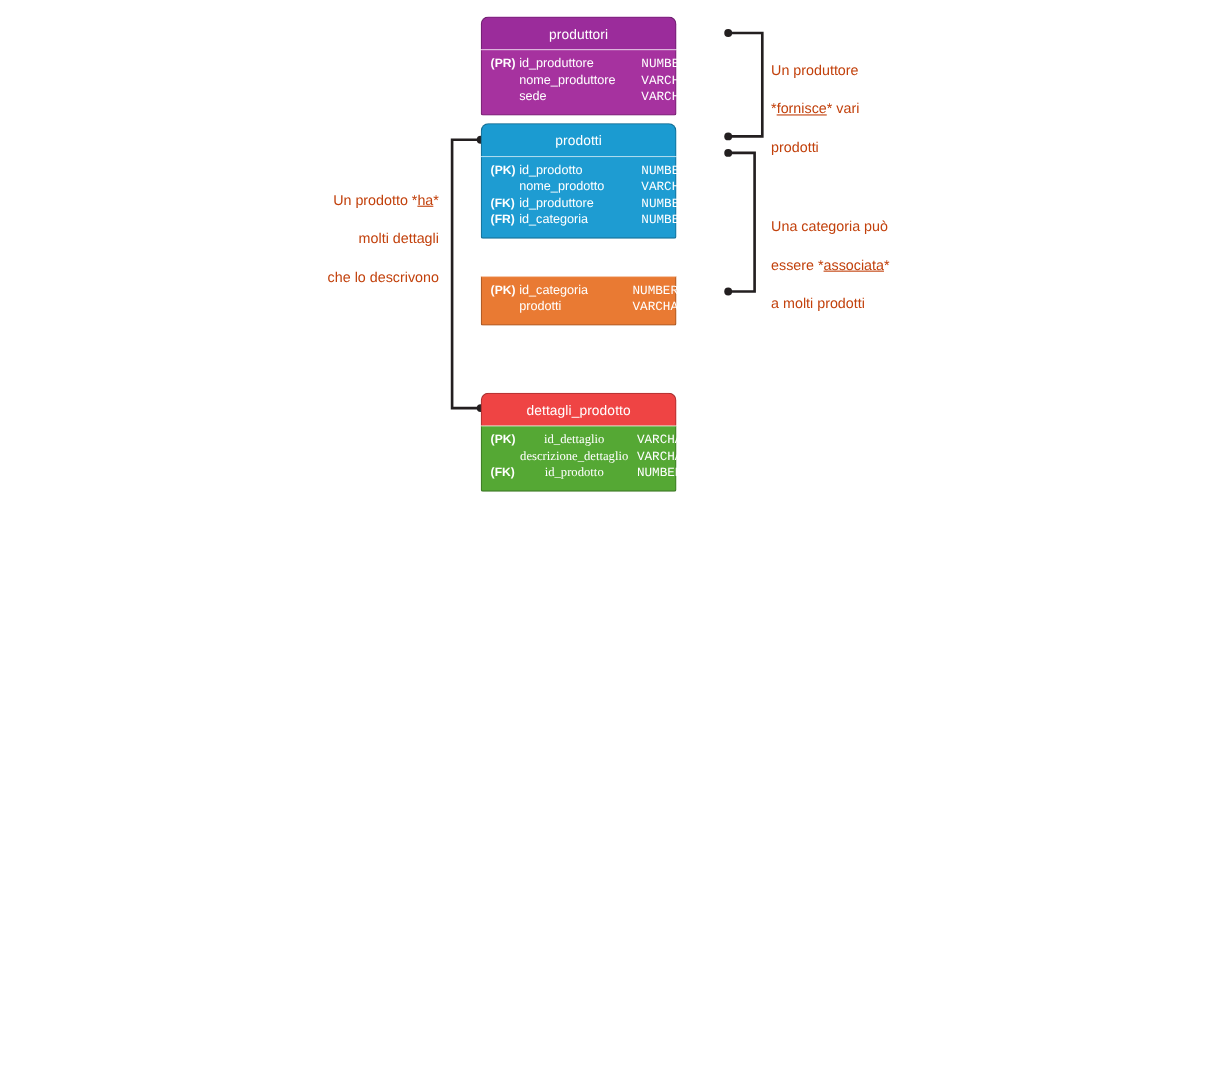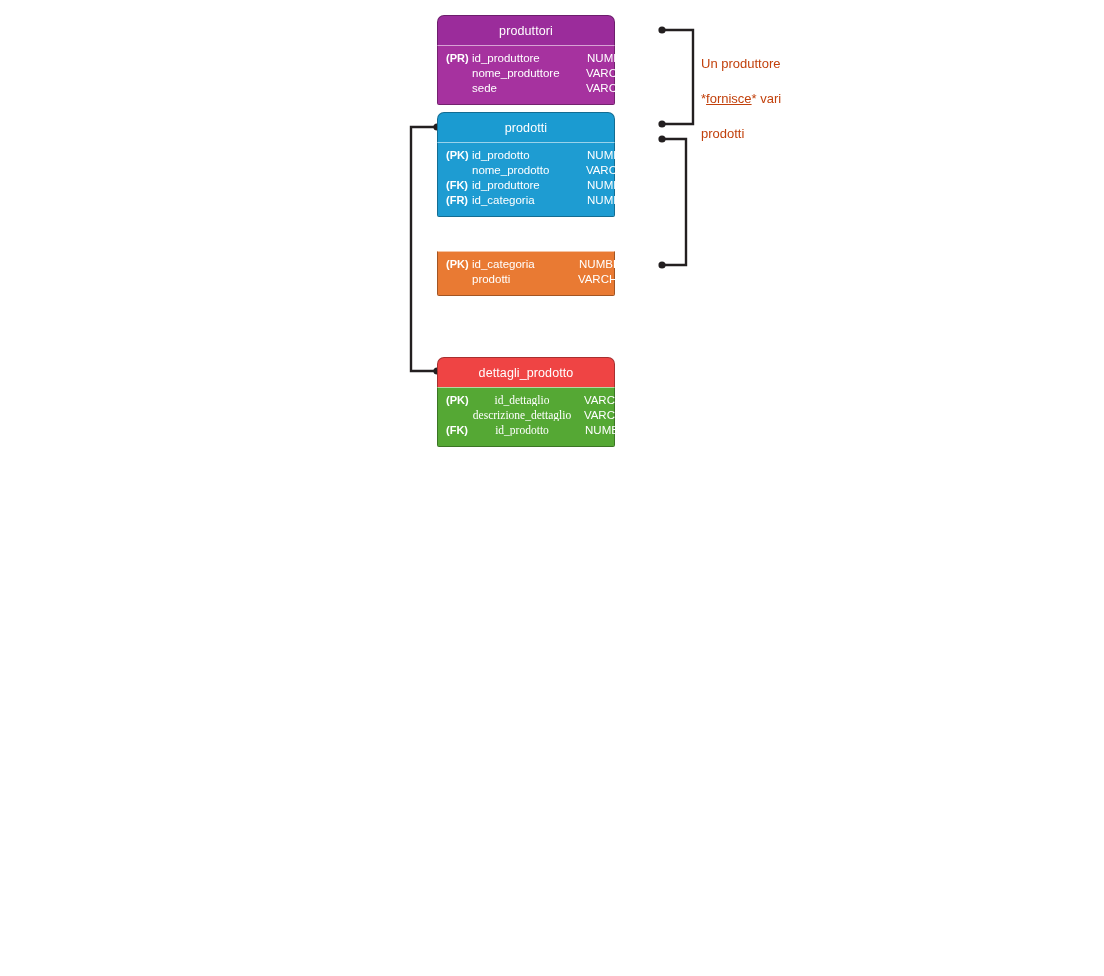--- a/index.html
+++ b/index.html
@@ -79,21 +79,22 @@
     text-align: left;
   }
   .field-name {
     flex: 1 1 auto;
     text-align: right;
     padding-right: 7px;
     overflow: hidden;
   }
   .field-type {
     flex: 0 0 auto;
-    text-align: center;
+    text-align: left;
+    font-family: Liberation Mono, monospace;
   }
 
   
   .entity.produttori .field-type,
   .entity.prodotti   .field-type { width: 88px; }
   .entity.categorie  .field-type { width: 88px; }
   .entity.dettagli   .field-type { width: 92px; }
 
   .entity.produttori .field-name { text-align: left; }
   .entity.prodotti   .field-name { text-align: left; }
@@ -236,15 +237,25 @@
       </div>
     </div>
   </div>
 
   <div class="annotation" style="left:701px; top:37px; width:120px;">
     <div><span>Un produttore</span></div>
     <div><span>*</span><span class="u">fornisce</span><span>* vari</span></div>
     <div><span>prodotti</span></div>
   </div>
 
-
+  <div class="annotation right-align" style="left:275px; top:155px; width:124px;">
+    <div><span>Un prodotto *</span><span class="u">ha</span><span>*</span></div>
+    <div><span>molti dettagli</span></div>
+    <div><span>che lo descrivono</span></div>
+  </div>
+
+  <div class="annotation" style="left:701px; top:179px; width:126px;">
+    <div><span>Una categoria può</span></div>
+    <div><span>essere *</span><span class="u">associata</span><span>*</span></div>
+    <div><span>a molti prodotti</span></div>
+  </div>
 
 </div>
 
 </body></html>

